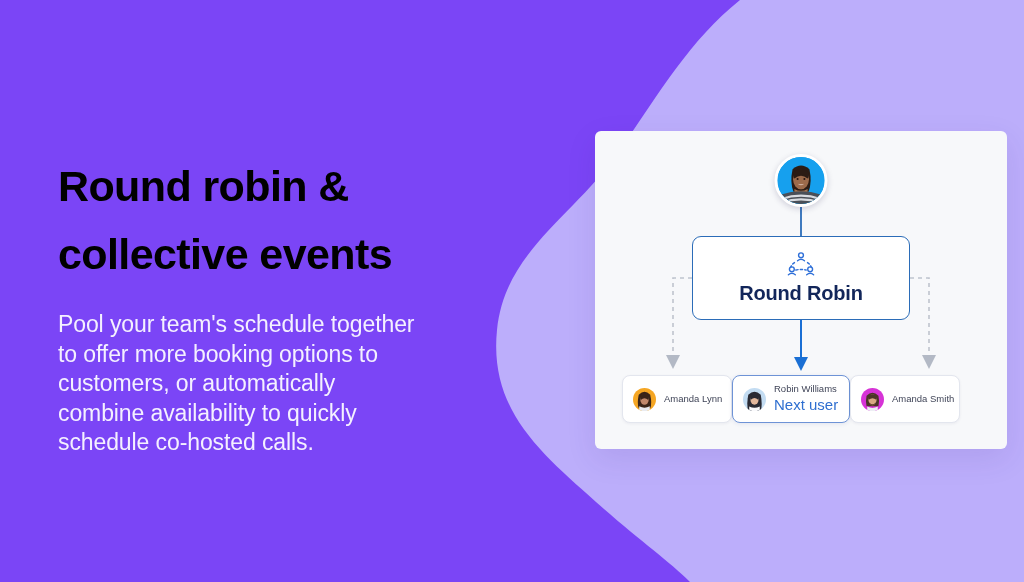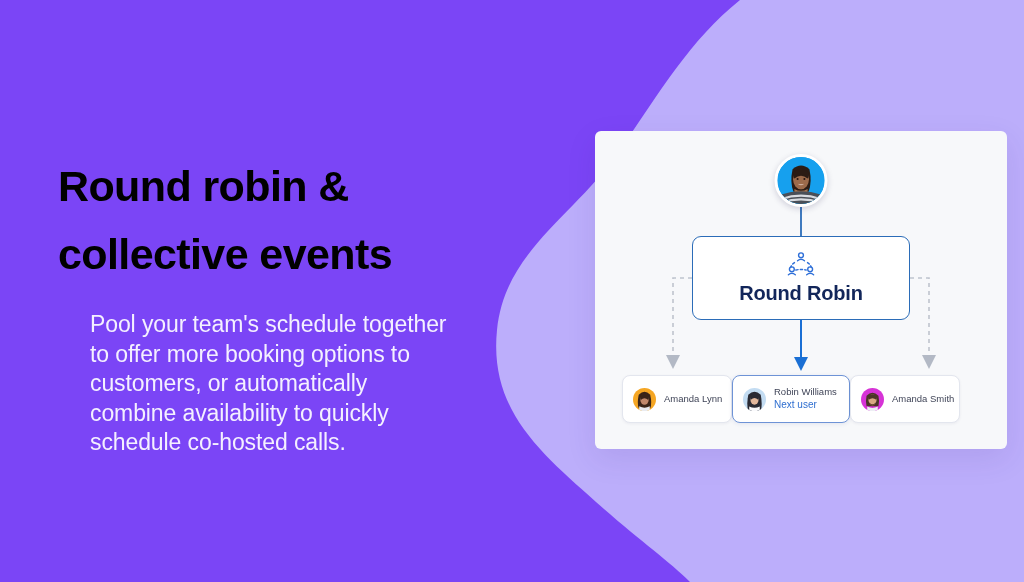--- a/index.html
+++ b/index.html
@@ -30,21 +30,20 @@
     white-space:pre-line;
   }
   .subcopy {
     margin-top:22px;
     color:#F4F0FF;
     font-size:23px;
     line-height:29.5px;
     font-weight:400;
     letter-spacing:-0.1px;
     white-space:pre-line;
-    margin-left:32px;
   }
 
   
   .card {
     position:absolute;
     left:547px; top:131px;
     width:412px; height:318px;
     background:#F7F8FA;
     border-radius:6px;
     box-shadow:0 10px 30px rgba(60,25,130,0.10);
@@ -126,21 +125,21 @@
   .u-avatar svg { display:block; width:100%; height:100%; }
   .u-text { display:flex; flex-direction:column; line-height:1.15; min-width:0; }
   .u-name {
     color:#404558;
     font-size:9.5px;
     font-weight:400;
     white-space:nowrap;
   }
   .u-sub {
     color:#2F6FD0;
-    font-size:10px;
+    font-size:15px;
     font-weight:400;
     white-space:nowrap;
     margin-top:1px;
   }
 </style>
 </head>
 <body>
 
 <div class="bg-root">
   <svg class="bg-blob" viewBox="0 0 1024 582" preserveAspectRatio="none">

